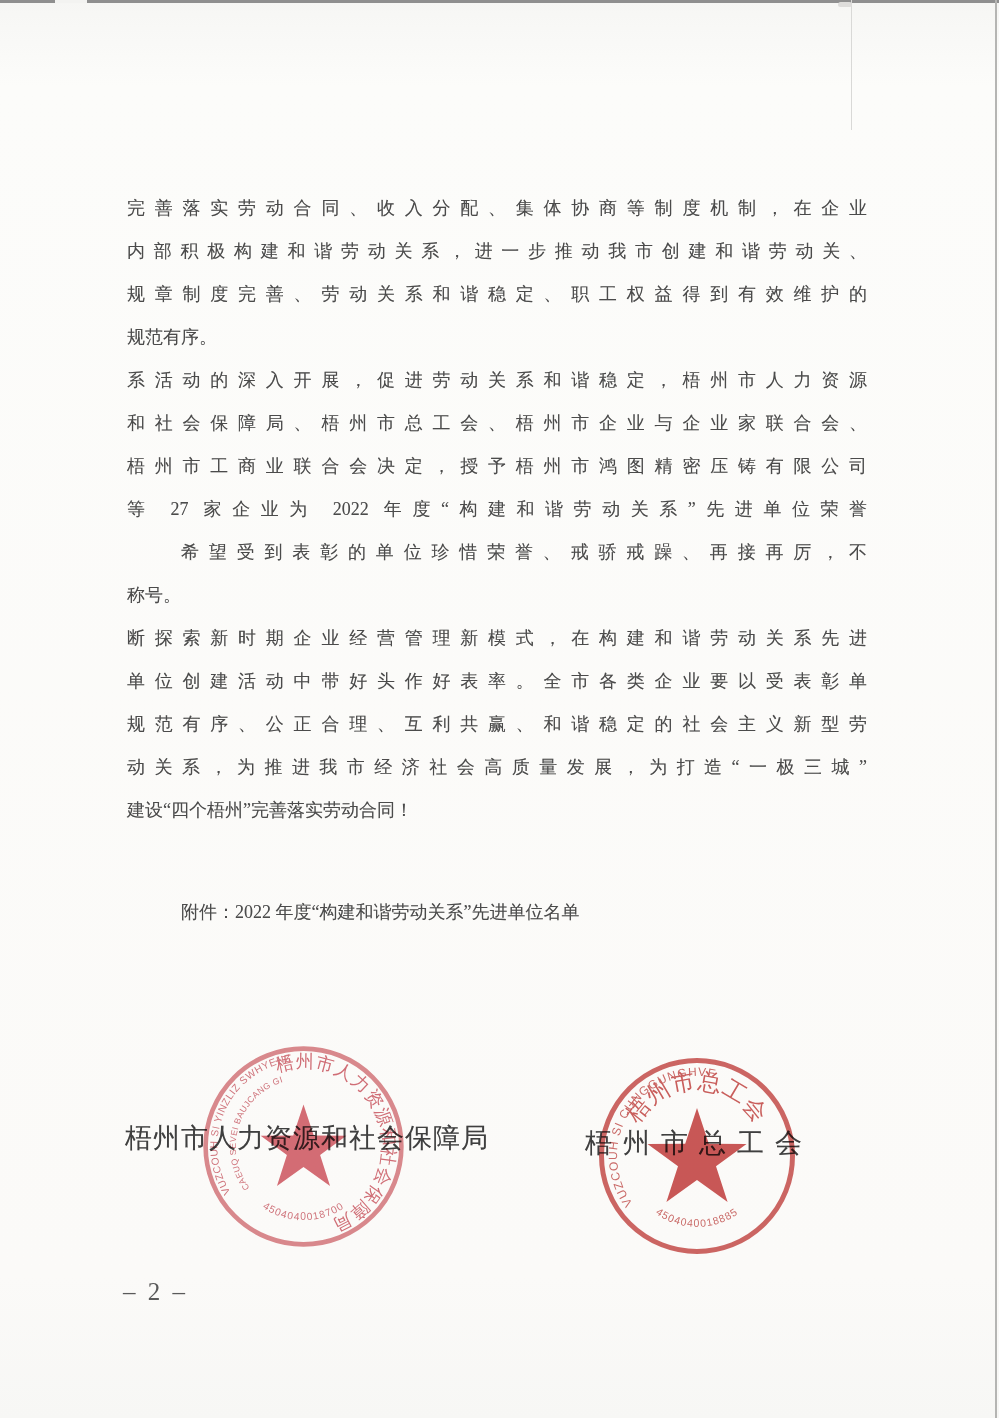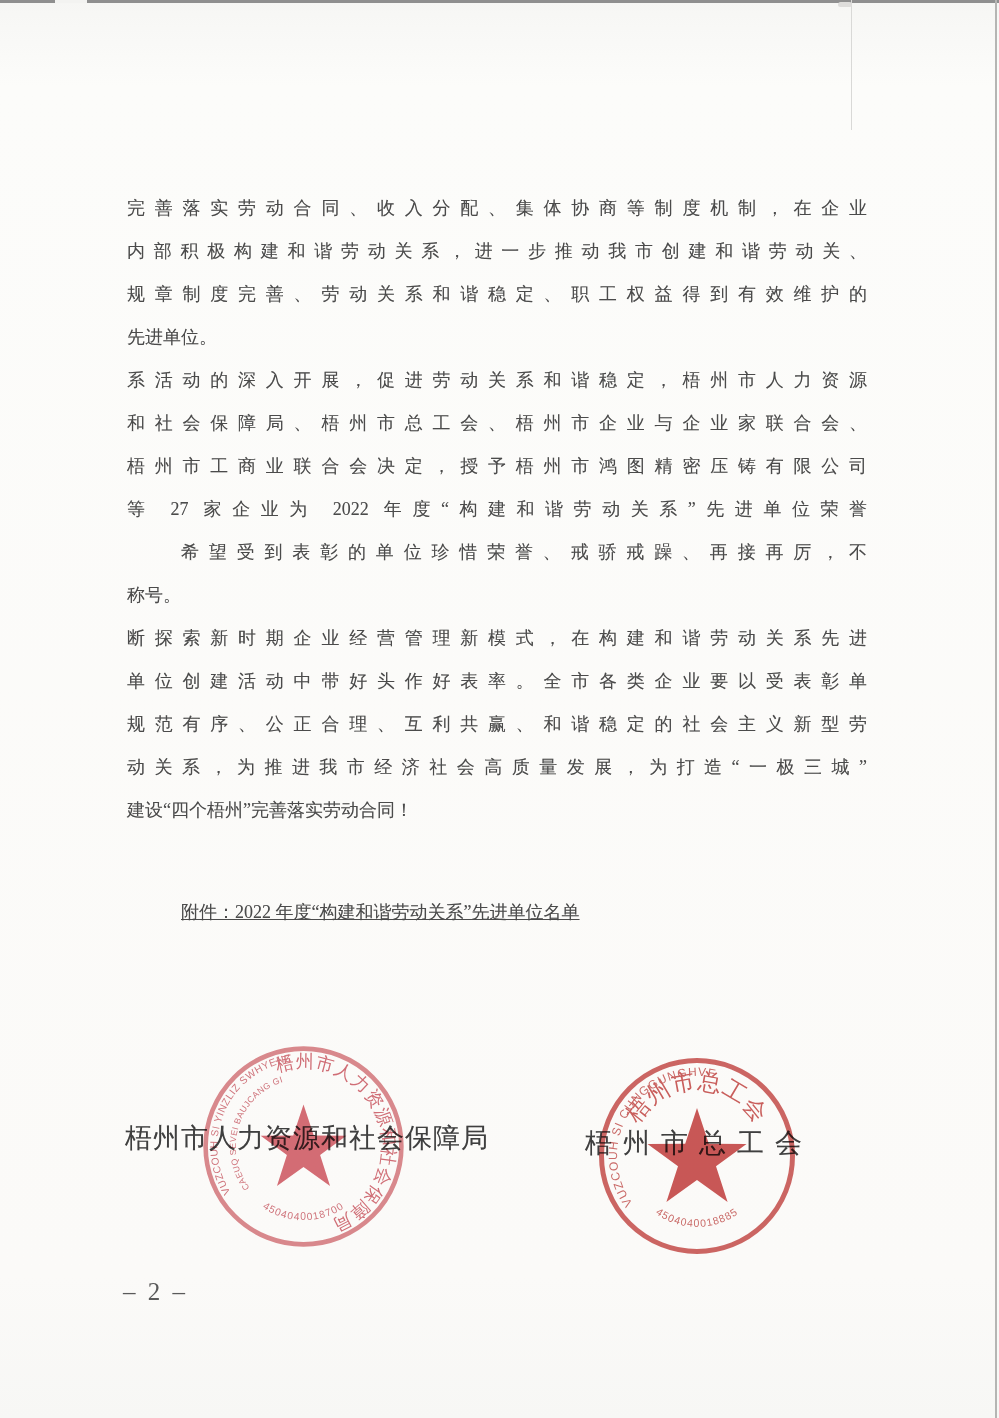--- a/index.html
+++ b/index.html
@@ -21,21 +21,20 @@
     position:absolute;left:127px;top:187px;width:740px;
     color:#4b4b4b;font-size:18px;
     text-shadow:0 0 0.6px rgba(90,90,90,.35);
   }
   .line{height:43px;line-height:43px;white-space:nowrap;}
   .line.justify{white-space:normal;text-align:justify;text-align-last:justify;text-justify:inter-character;}
   .line.indent{text-indent:54px;}
   .attachment{
     height:43px;line-height:43px;padding-left:54px;margin-top:59px;
     white-space:nowrap;
-    text-decoration:underline;
   }
 
   
   .sig{position:absolute;color:#3f3f3f;font-size:27px;line-height:34px;white-space:nowrap;
        text-shadow:0 0 0.6px rgba(70,70,70,.35);z-index:2;}
   .sig-left{left:125px;top:1121px;letter-spacing:1px;}
   .sig-right{left:585px;top:1126px;letter-spacing:11px;}
 
   
   .seal{position:absolute;mix-blend-mode:multiply;opacity:.92;z-index:3;}
@@ -58,21 +57,21 @@
   <div class="edge-top-notch"></div>
   <div class="edge-right"></div>
   <div class="edge-fold"></div>
   <div class="smudge"></div>
 
   <div class="body-text" id="body-text">
 
   <div class="line justify">完善落实劳动合同、收入分配、集体协商等制度机制，在企业</div>
       <div class="line justify">内部积极构建和谐劳动关系，进一步推动我市创建和谐劳动关、</div>
       <div class="line justify">规章制度完善、劳动关系和谐稳定、职工权益得到有效维护的</div>
-      <div class="line">先进单位。</div>
+      <div class="line">规范有序。</div>
       <div class="line justify">系活动的深入开展，促进劳动关系和谐稳定，梧州市人力资源</div>
       <div class="line justify">和社会保障局、梧州市总工会、梧州市企业与企业家联合会、</div>
       <div class="line justify">梧州市工商业联合会决定，授予梧州市鸿图精密压铸有限公司</div>
       <div class="line justify">等 27 家企业为 2022 年度“构建和谐劳动关系”先进单位荣誉</div>
       <div class="line justify indent">希望受到表彰的单位珍惜荣誉、戒骄戒躁、再接再厉，不</div>
       <div class="line">称号。</div>
       <div class="line justify">断探索新时期企业经营管理新模式，在构建和谐劳动关系先进</div>
       <div class="line justify">单位创建活动中带好头作好表率。全市各类企业要以受表彰单</div>
       <div class="line justify">规范有序、公正合理、互利共赢、和谐稳定的社会主义新型劳</div>
       <div class="line justify">动关系，为推进我市经济社会高质量发展，为打造“一极三城”</div>

